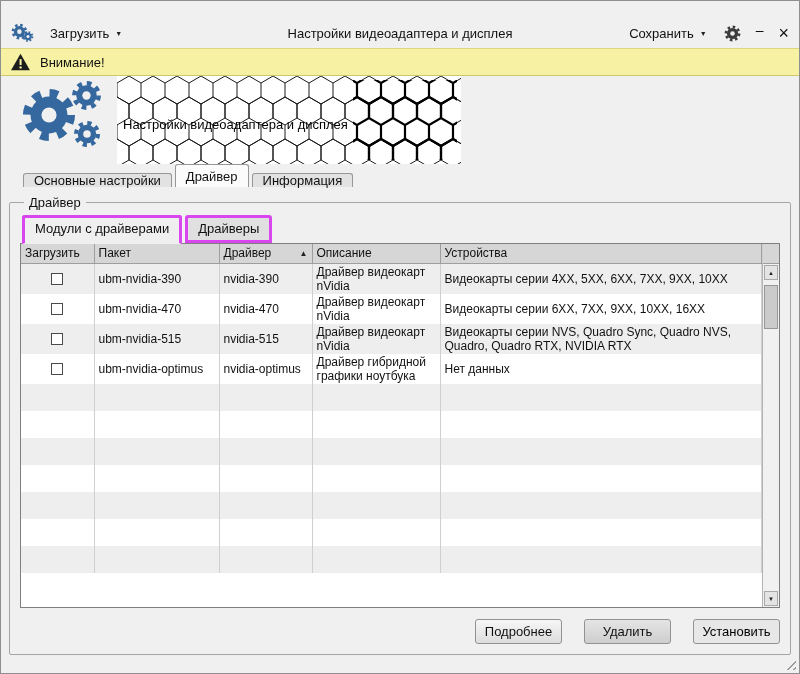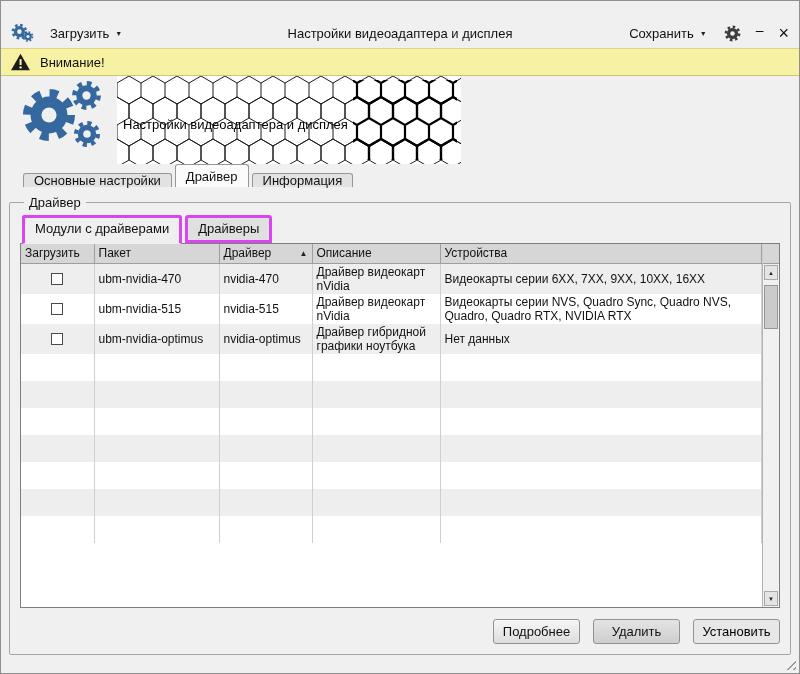--- a/index.html
+++ b/index.html
@@ -75,21 +75,21 @@
 
   
   .vscroll { position:absolute; top:20px; right:0; bottom:0; width:17px; background:#f1f1f1;
              border-left:1px solid #b3b3b3; display:flex; flex-direction:column; }
   .sb-btn { height:15px; margin:1px; flex:0 0 auto; background:#e4e4e4; border:1px solid #a9a9a9;
             font-size:6px; color:#222; display:flex; align-items:center; justify-content:center; cursor:default; }
   .sb-track { flex:1; position:relative; margin:0 1px; }
   .sb-thumb { position:absolute; top:4px; left:0; right:0; height:44px; background:#cbcbcb; border:1px solid #979797; }
 
   
-  .btn-row { flex:0 0 auto; display:flex; justify-content:flex-end; gap:13px; padding:11px 0 2px; }
+  .btn-row { flex:0 0 auto; display:flex; justify-content:flex-end; gap:22px; padding:11px 0 2px; }
   button { font-family:inherit; font-size:13px; min-width:87px; height:25px; color:#111;
            background:linear-gradient(#f6f6f6,#dddddd); border:1px solid #929292; border-radius:3px; cursor:default; }
   button.emph { background:linear-gradient(#e4e4e4,#cecece); }
   button.disabled { color:#000000; background:#e7e7e7; }
 
   
   .statusbar { height:18px; flex:0 0 auto; position:relative; }
   .grip { position:absolute; right:3px; bottom:3px; width:13px; height:13px;
           clip-path:polygon(100% 0, 100% 100%, 0 100%);
           background:repeating-linear-gradient(135deg,#9a9a9a 0 1px,transparent 1px 4px); }
@@ -212,20 +212,27 @@
               <span>Драйвер</span>
               <span class="sort">▲</span>
             </th>
             <th>Описание</th>
             <th>Устройства</th>
           </tr>
         </thead>
         <tbody>
           <tr>
             <td class="c-check"><span class="checkbox"></span></td>
+            <td>ubm-nvidia-390</td>
+            <td>nvidia-390</td>
+            <td>Драйвер видеокарт nVidia</td>
+            <td>Видеокарты серии 4XX, 5XX, 6XX, 7XX, 9XX, 10XX</td>
+          </tr>
+          <tr>
+            <td class="c-check"><span class="checkbox"></span></td>
             <td>ubm-nvidia-470</td>
             <td>nvidia-470</td>
             <td>Драйвер видеокарт nVidia</td>
             <td>Видеокарты серии 6XX, 7XX, 9XX, 10XX, 16XX</td>
           </tr>
           <tr>
             <td class="c-check"><span class="checkbox"></span></td>
             <td>ubm-nvidia-515</td>
             <td>nvidia-515</td>
             <td>Драйвер видеокарт nVidia</td>

